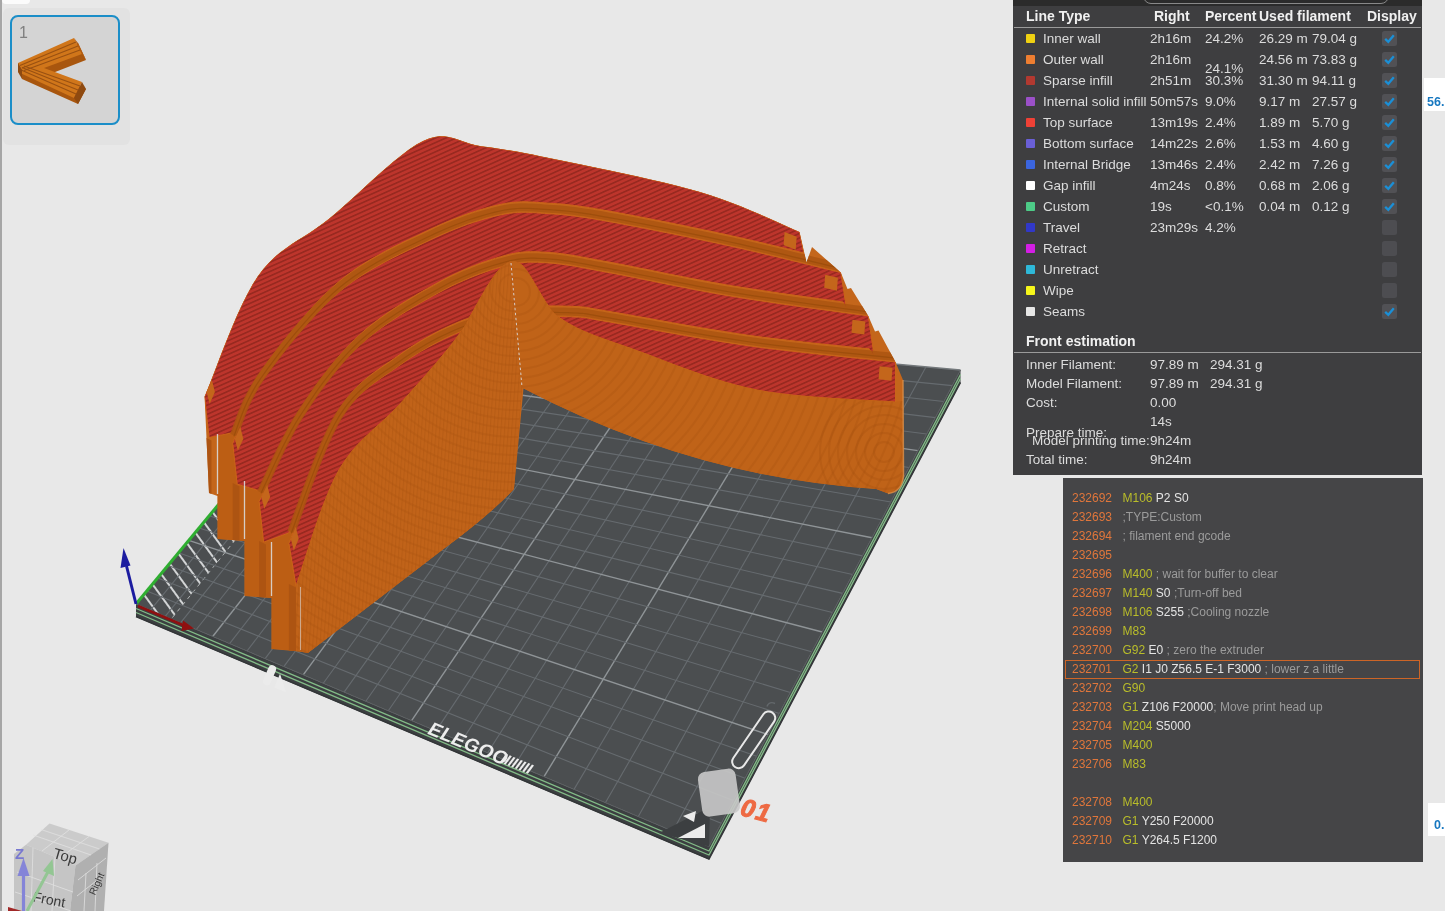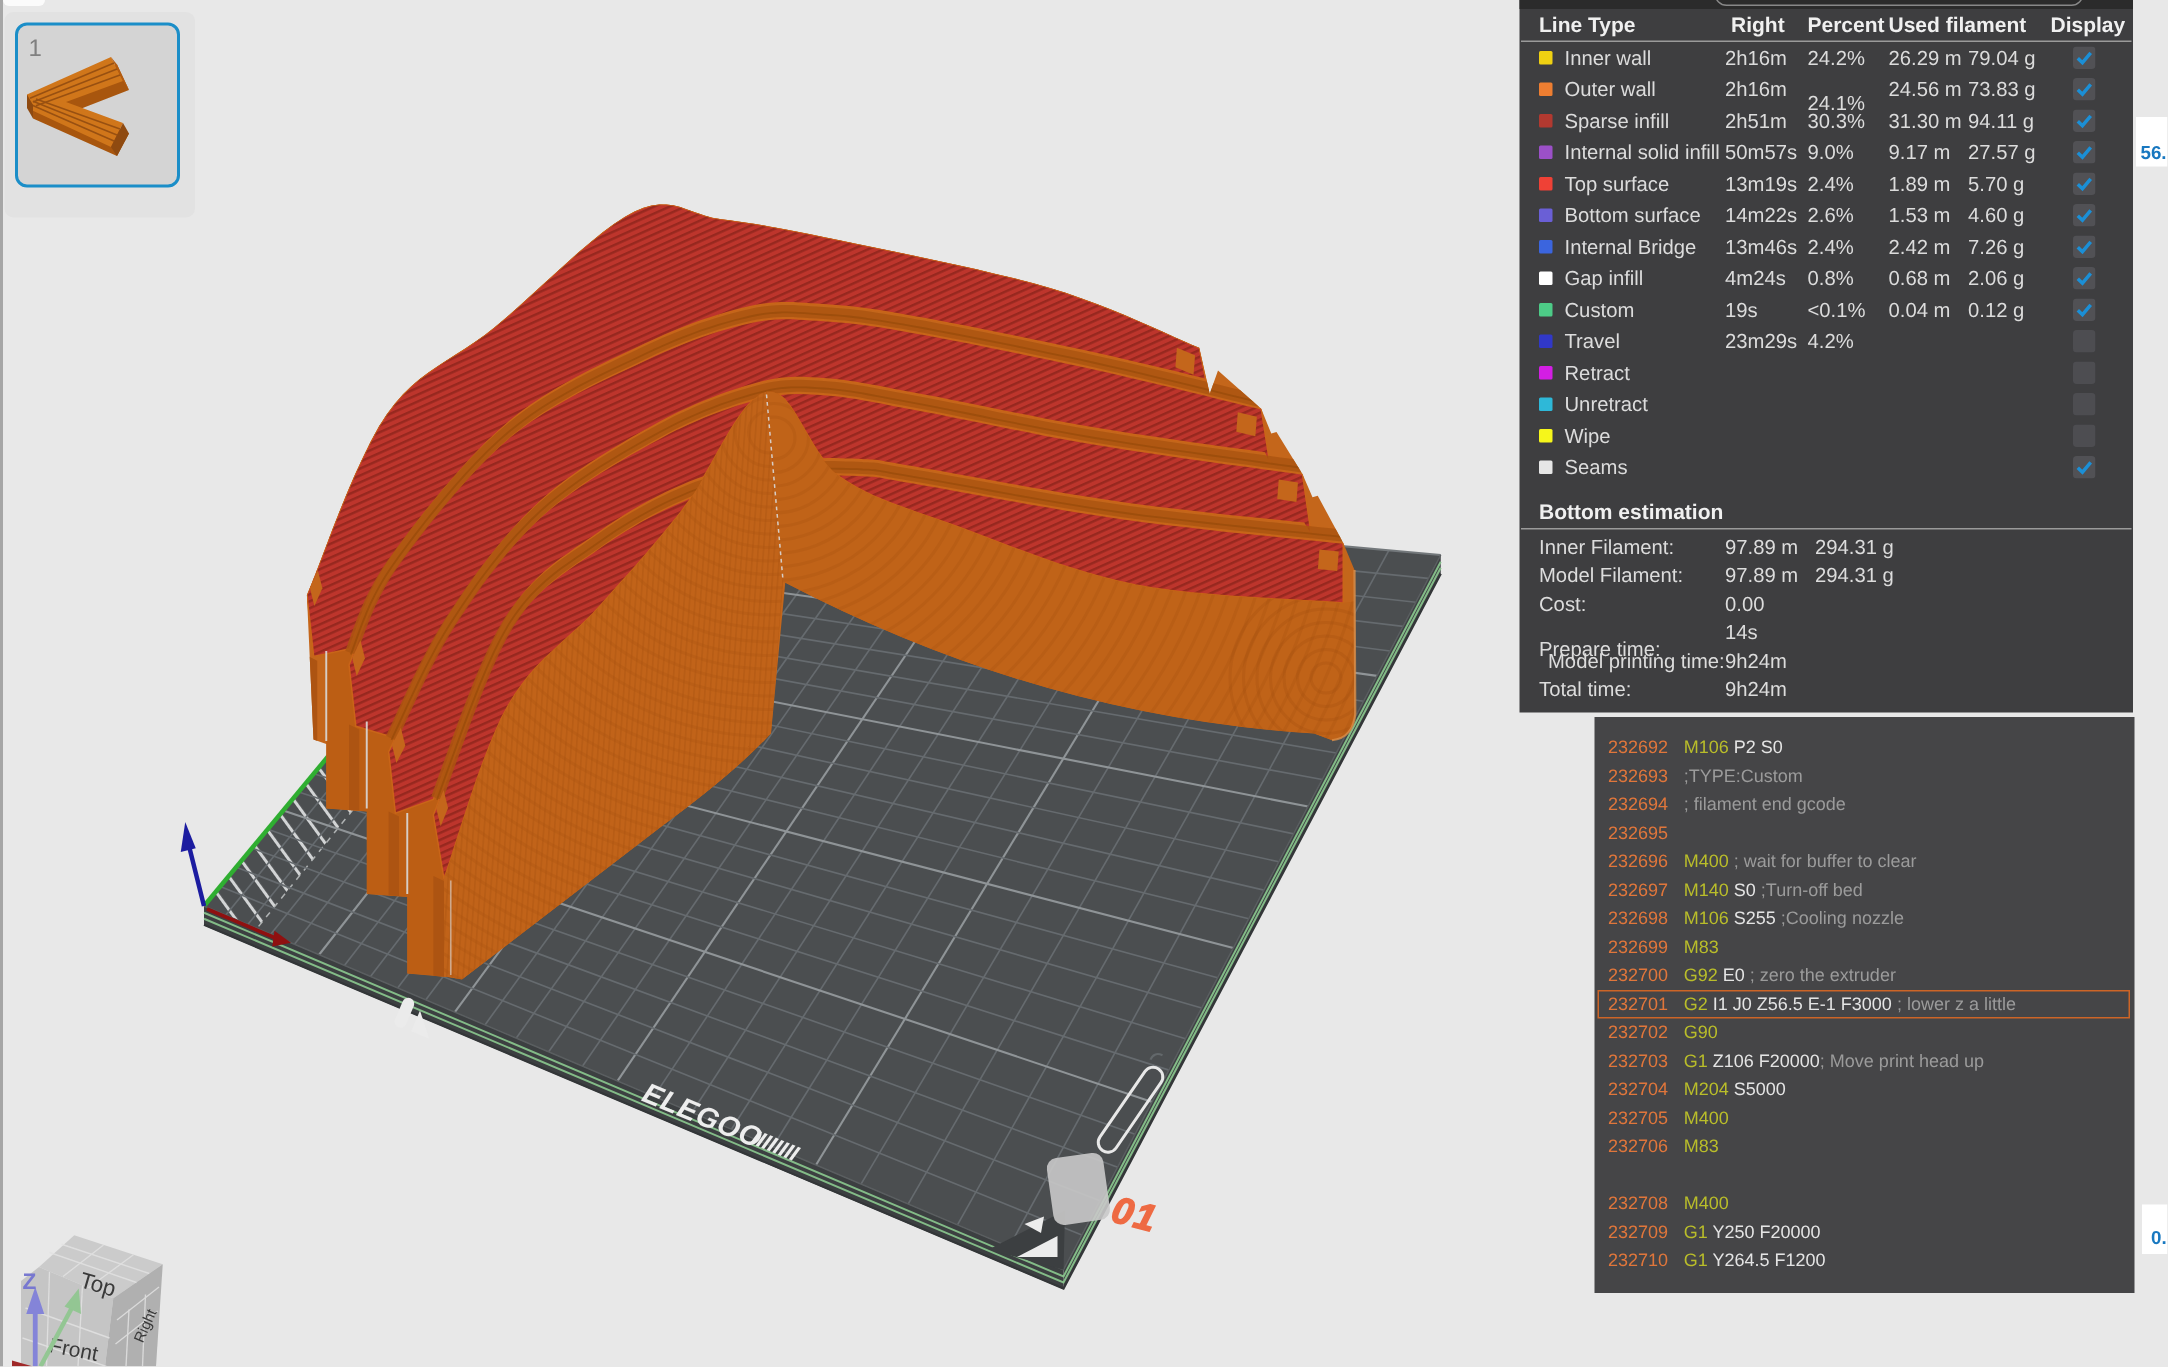--- a/index.html
+++ b/index.html
@@ -489,21 +489,21 @@
 <div class="rt" style="top:281.5px;left:30px">Wipe</div>
 <div style="position:absolute;top:283.0px;left:369px;width:15px;height:15px"><svg width="15" height="15" viewBox="0 0 15 15">
         <rect x="0" y="0" width="15" height="15" rx="2.5" fill="#4d4d51"></rect>
       </svg></div>
 <div class="sw" style="top:307.0px;background:#e6e6e6"></div>
 <div class="rt" style="top:302.5px;left:30px">Seams</div>
 <div style="position:absolute;top:304.0px;left:369px;width:15px;height:15px"><svg width="15" height="15" viewBox="0 0 15 15">
         <rect x="0" y="0" width="15" height="15" rx="2.5" fill="#515155"></rect>
         <polyline points="3.2,7.8 6.3,10.8 11.8,4.2" fill="none" stroke="#1b8fd6" stroke-width="2.3"></polyline>
       </svg></div>
-  <div class="hd" style="top:333px;left:13px">Bottom estimation</div>
+  <div class="hd" style="top:333px;left:13px">Front estimation</div>
   <div style="position:absolute;left:1px;top:352px;width:407px;height:1px;background:#9a9a9a"></div>
   <div class="rt" style="top:355.5px;left:13px">Inner Filament:</div>
 <div class="rt" style="top:355.5px;left:137px">97.89 m</div>
 <div class="rt" style="top:355.5px;left:197px">294.31 g</div>
 <div class="rt" style="top:374.5px;left:13px">Model Filament:</div>
 <div class="rt" style="top:374.5px;left:137px">97.89 m</div>
 <div class="rt" style="top:374.5px;left:197px">294.31 g</div>
 <div class="rt" style="top:393.5px;left:13px">Cost:</div>
 <div class="rt" style="top:393.5px;left:137px">0.00</div>
 <div class="rt" style="top:424px;left:13px">Prepare time:</div>

